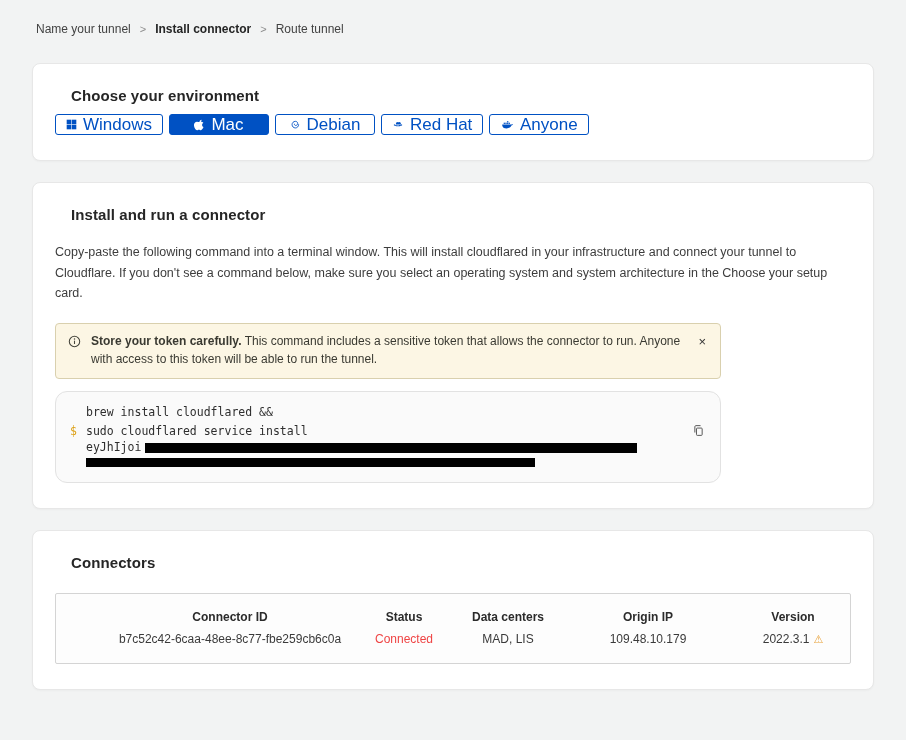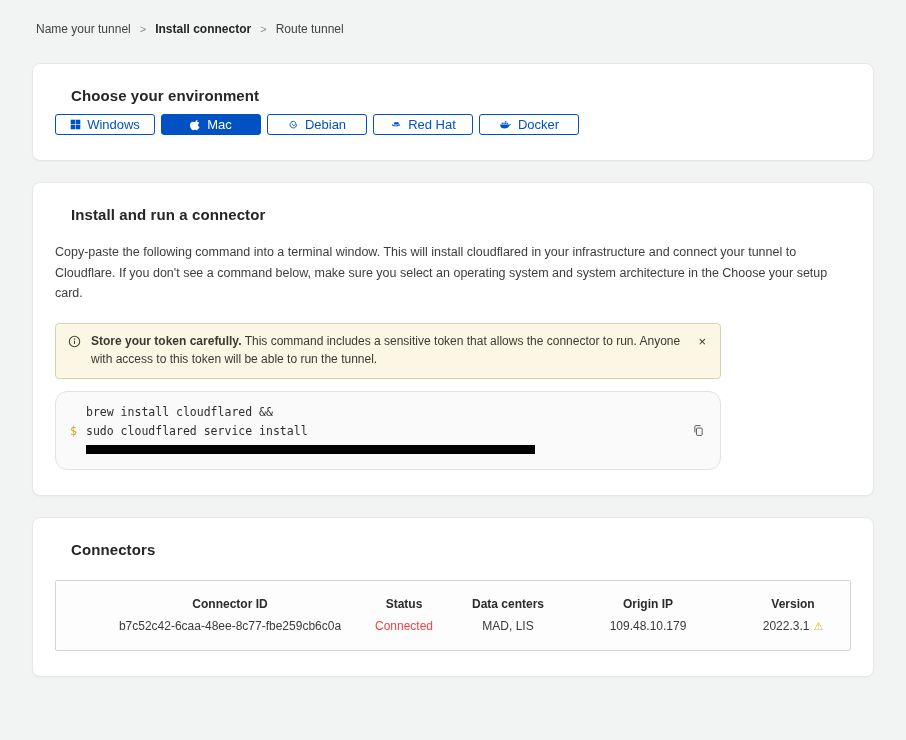--- a/index.html
+++ b/index.html
@@ -31,21 +31,21 @@
   .card-title { font-size: 15px; font-weight: bold; color: #262626; letter-spacing: .1px; margin-left: 16px; }
 
   
   .os-label { font-size: 12px; color: #3b3b3b; margin-top: 20px; }
   .os-row { display: flex; gap: 6px; margin-top: 10px; }
   .os-btn {
     display: inline-flex; align-items: center; justify-content: center; gap: 6px;
     min-width: 100px; height: 21px; padding: 0 10px;
     border: 1px solid #0051c3; border-radius: 3px;
     background: #fff; color: #0051c3;
-    font-family: inherit; font-size: 13px; cursor: pointer;
+    font-family: inherit; font-size: 17px; cursor: pointer;
   }
   .os-btn.selected { background: #0051c3; color: #fff; border-color: #0051c3; }
   .os-btn svg { flex: 0 0 auto; display: block; }
 
   
   .desc { font-size: 12.5px; line-height: 1.65; color: #3d3d3d; margin-top: 19px; max-width: 796px; }
   .alert {
     margin-top: 19px; width: 666px;
     background: #fcf6e4; border: 1px solid #d9d0ae; border-radius: 4px;
     display: flex; gap: 10px; padding: 8px 10px 9px 12px;
@@ -143,21 +143,21 @@
         <span>
           <svg width="13" height="11" viewBox="0 0 16 14" fill="currentColor">
               <rect x="3.1" y="4.7" width="1.8" height="1.5"></rect>
               <rect x="5.2" y="4.7" width="1.8" height="1.5"></rect>
               <rect x="7.3" y="4.7" width="1.8" height="1.5"></rect>
               <rect x="9.4" y="4.7" width="1.8" height="1.5"></rect>
               <rect x="7.3" y="2.8" width="1.8" height="1.5"></rect>
               <path d="M1.3 7h11.6c.7 0 1.6-.2 2.1-.6-.2 1.1-1 1.8-2 1.9-1 2.3-3.2 3.7-6.4 3.7-2.5 0-4.3-1.1-5-2.9-.3-.7-.4-1.4-.3-2.1z"></path>
             </svg>
         </span>
-        <span>Docker</span>
+        <span>Anyone</span>
       </button>
 
     </div>
   </section>
 
   <section class="card">
     <h2 class="card-title">Install and run a connector</h2>
     <p class="desc">Copy-paste the following command into a terminal window. This will install cloudflared in your infrastructure and connect your tunnel to Cloudflare. If you don't see a command below, make sure you select an operating system and system architecture in the Choose your setup card.</p>
 
     <div class="alert">
@@ -177,20 +177,25 @@
 
     <div class="code">
       <div class="code-line">
         <span class="code-prompt"></span>
         <span>brew install cloudflared &amp;&amp;</span>
       </div>
       <div class="code-line">
         <span class="code-prompt">$</span>
         <span>sudo cloudflared service install</span>
       </div>
+      <div class="code-line token-line">
+        <span class="code-prompt"></span>
+        <span>eyJhIjoi</span>
+        <span class="redact redact-1"></span>
+      </div>
       <div class="redact-row">
         <span class="redact redact-2"></span>
       </div>
       <button class="copy-btn" title="Copy">
         <svg width="13" height="13" viewBox="0 0 16 16" fill="none" stroke="#555" stroke-width="1.2">
             <rect x="5.5" y="5" width="7" height="9" rx="1"></rect>
             <path d="M3.5 10.5V3.3c0-.7.6-1.3 1.3-1.3h5.7"></path>
           </svg>
       </button>
     </div>

